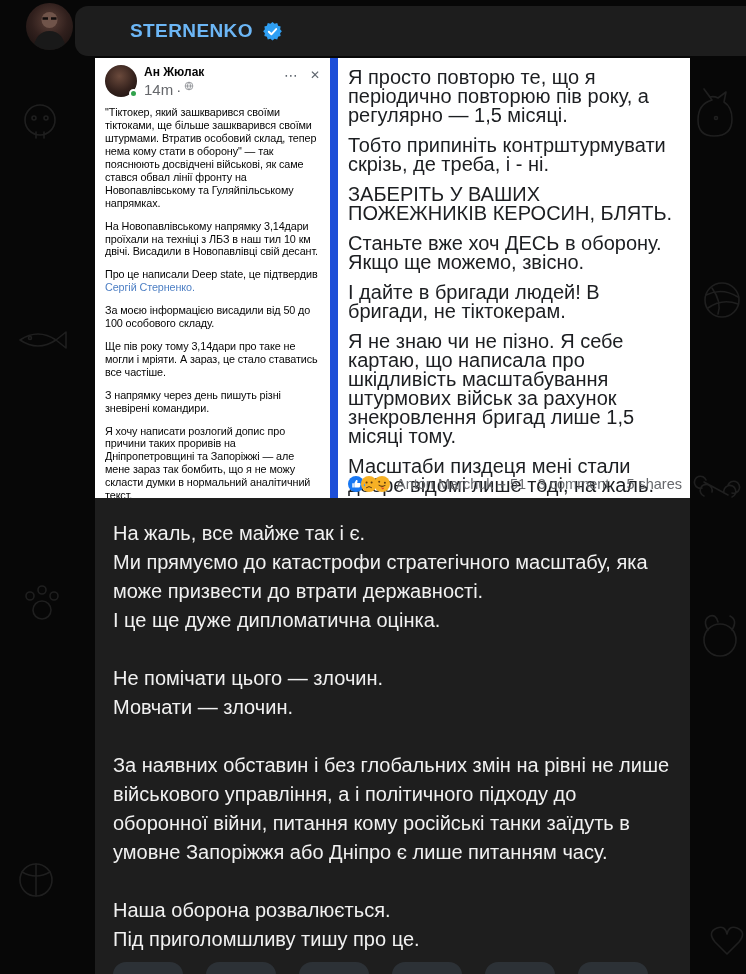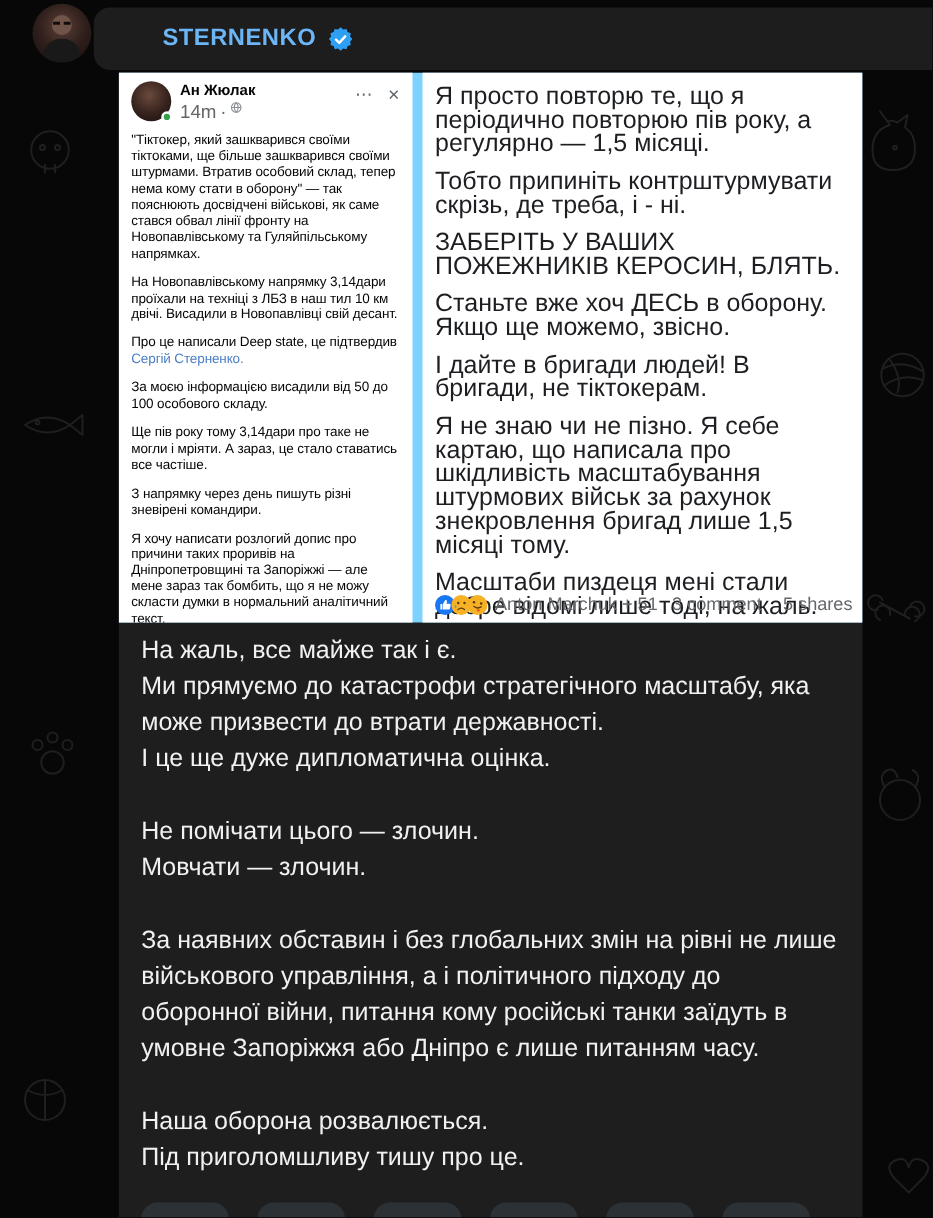--- a/index.html
+++ b/index.html
@@ -24,21 +24,21 @@
   }
   .ch-name { color:#6cb6f5; font-size:19px; font-weight:bold; letter-spacing:.4px; }
   .badge { width:21px; height:21px; margin-left:9px; }
   .plane { width:42px; height:38px; margin-left:auto; margin-right:16px; }
 
   
   .card {
     position:absolute; left:95px; top:58px; width:595px; height:916px;
     background:#1e1e1e; overflow:hidden; z-index:1;
   }
-  .photo { position:relative; width:595px; height:440px; background:#7dd3fc; }
+  .photo { position:relative; width:595px; height:440px; background:#1d4ed8; }
   .fb-post { position:absolute; top:0; height:440px; background:#ffffff; overflow:hidden; color:#050505; }
   .fb-left  { left:0;    width:235px; padding:7px 10px; }
   .fb-right { left:243px; width:352px; padding:10px 9px 0 10px; }
 
   
   .fb-head { display:flex; align-items:flex-start; margin-bottom:8px; }
   .fb-avatar {
     position:relative; width:32px; height:32px; border-radius:50%; flex:0 0 32px;
     background:radial-gradient(circle at 45% 35%, #6b4a3c 0%, #35221d 55%, #17100e 100%);
   }
@@ -61,21 +61,21 @@
     position:absolute; left:10px; right:8px; bottom:6px;
     display:flex; align-items:flex-start; font-size:14.5px; color:#65676b; white-space:nowrap;
   }
   .rx { width:16px; height:16px; display:inline-block; }
   .rx + .rx { margin-left:-3px; }
   .fb-reactors { margin-left:6px; }
   .fb-comments { margin-left:auto; }
   .fb-shares { margin-left:17px; }
 
   
-  .msg { padding:8px 20px 0 18px; color:#f1f1f1; font-size:20px; line-height:29px; }
+  .msg { padding:21px 20px 0 18px; color:#f1f1f1; font-size:20px; line-height:29px; }
   .msg .para { margin-bottom:29px; }
 
   
   .pills { position:absolute; left:18px; top:904px; display:flex; gap:23px; }
   .pill { width:70px; height:26px; border-radius:13px; background:#2c3136; }
 </style>
 </head>
 <body>
 
 <div class="page">

